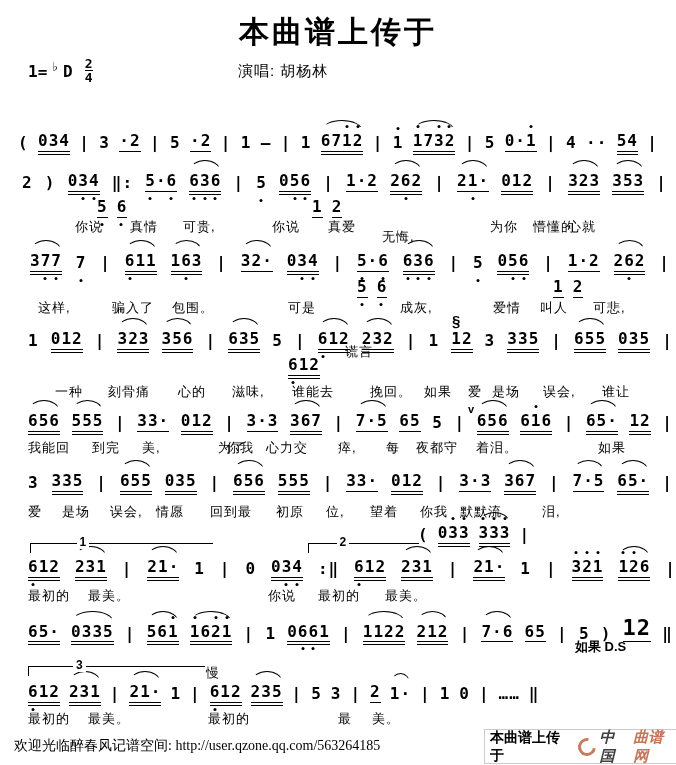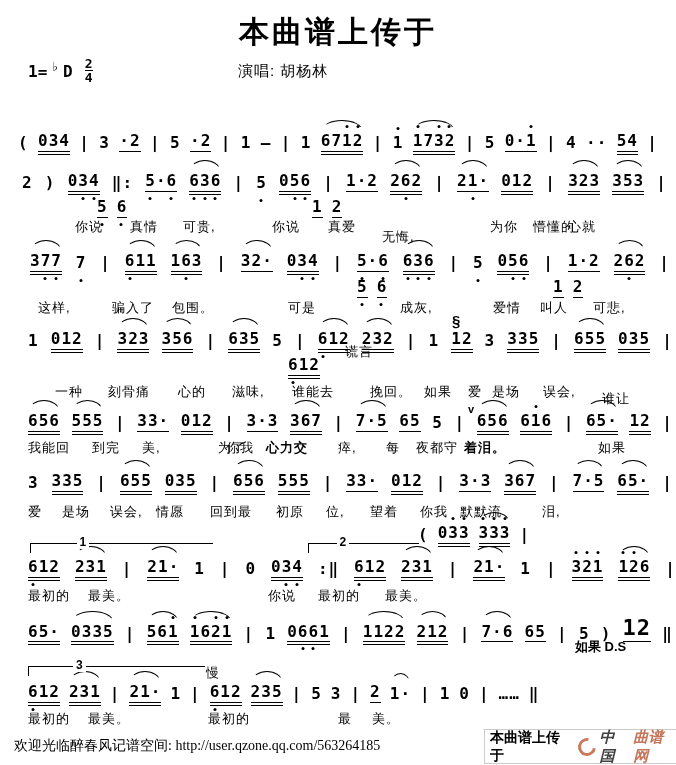--- a/index.html
+++ b/index.html
@@ -315,31 +315,31 @@
     <div class="lyric-word" style="left: 55px; top: 383px;">一种</div>
     <div class="lyric-word" style="left: 108px; top: 383px;">刻骨痛</div>
     <div class="lyric-word" style="left: 178px; top: 383px;">心的</div>
     <div class="lyric-word" style="left: 232px; top: 383px;">滋味,</div>
     <div class="lyric-word" style="left: 292px; top: 383px;">谁能去</div>
     <div class="lyric-word" style="left: 352px; top: 383px; margin-left: 18px;">挽回。</div>
     <div class="lyric-word" style="left: 424px; top: 383px;">如果</div>
     <div class="lyric-word" style="left: 468px; top: 383px;">爱</div>
     <div class="lyric-word" style="left: 492px; top: 383px;">是场</div>
     <div class="lyric-word" style="left: 543px; top: 383px;">误会,</div>
-    <div class="lyric-word" style="left: 602px; top: 383px; margin-top: 7px;">谁让</div>
+    <div class="lyric-word" style="left: 602px; top: 383px;">谁让</div>
     <div class="lyric-word" style="left: 28px; top: 439px; font-family: Liberation Mono, monospace;">我能回</div>
     <div class="lyric-word" style="left: 92px; top: 439px;">到完</div>
     <div class="lyric-word" style="left: 142px; top: 439px;">美,</div>
     <div class="lyric-word" style="left: 178px; top: 439px; margin-left: 40px;">为了</div>
     <div class="lyric-word" style="left: 226px; top: 439px;">你我</div>
-    <div class="lyric-word" style="left: 266px; top: 439px; font-weight: bold;">心力交</div>
+    <div class="lyric-word" style="left: 266px; top: 439px;">心力交</div>
     <div class="lyric-word" style="left: 338px; top: 439px;">瘁,</div>
     <div class="lyric-word" style="left: 386px; top: 439px;">每</div>
     <div class="lyric-word" style="left: 416px; top: 439px;">夜都守</div>
-    <div class="lyric-word" style="left: 464px; top: 439px; font-weight: bold;">着泪。</div>
+    <div class="lyric-word" style="left: 476px; top: 439px;">着泪。</div>
     <div class="lyric-word" style="left: 598px; top: 439px;">如果</div>
     <div class="lyric-word" style="left: 28px; top: 503px;">爱</div>
     <div class="lyric-word" style="left: 62px; top: 503px;">是场</div>
     <div class="lyric-word" style="left: 110px; top: 503px;">误会,</div>
     <div class="lyric-word" style="left: 156px; top: 503px;">情愿</div>
     <div class="lyric-word" style="left: 210px; top: 503px;">回到最</div>
     <div class="lyric-word" style="left: 276px; top: 503px;">初原</div>
     <div class="lyric-word" style="left: 326px; top: 503px;">位,</div>
     <div class="lyric-word" style="left: 370px; top: 503px;">望着</div>
     <div class="lyric-word" style="left: 420px; top: 503px;">你我</div>

